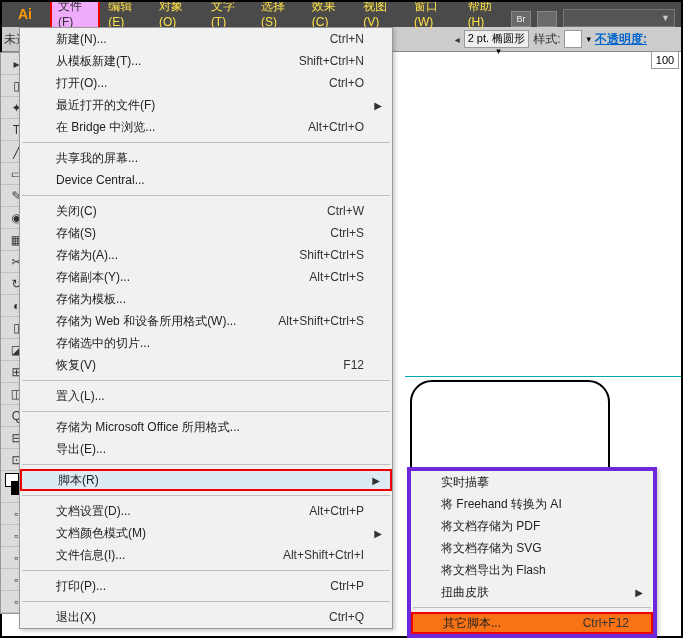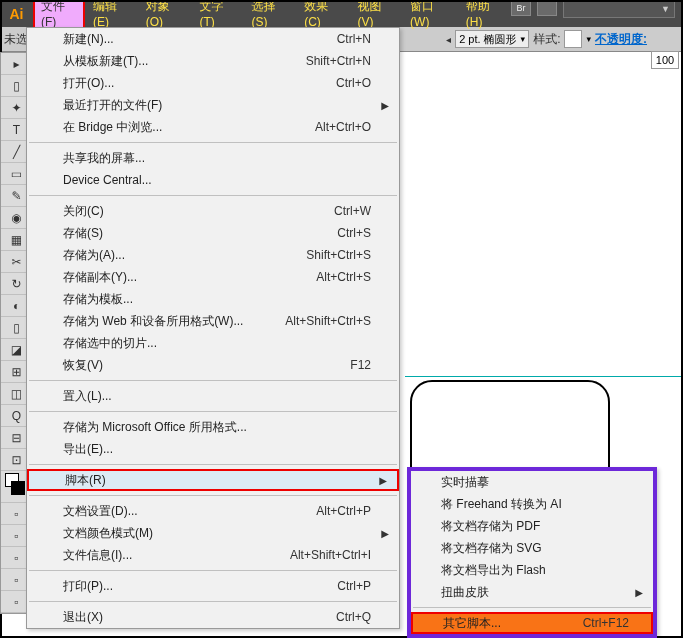--- a/index.html
+++ b/index.html
@@ -1,37 +1,37 @@
 <!DOCTYPE html>
 <html><head>
 <meta charset="utf-8">
 <style>
   * { margin:0; padding:0; box-sizing:border-box; }
   body { font-family:"Microsoft YaHei","SimSun",Arial,sans-serif; font-size:12px; background:#fff; width:683px; height:638px; overflow:hidden; position:relative; }
   .app-header { height:27px; background:#4a4a4a; display:flex; align-items:stretch; }
-  .app-logo { width:33px; display:flex; align-items:center; justify-content:center; color:#ff9a00; font-weight:bold; font-size:14px; }
+  .app-logo { width:50px; display:flex; align-items:center; justify-content:center; color:#ff9a00; font-weight:bold; font-size:14px; }
   .menubar { display:flex; align-items:center; flex:1; }
   .menu-item { padding:0 8px; color:#fde047; height:100%; display:flex; align-items:center; cursor:default; }
   .menu-item.active { background:#f0abfc; color:#333; border:2px solid #e00; border-bottom:none; border-top:none; padding:16px 6px; }
-  .header-right { margin-left:auto; display:flex; align-items:flex-start; gap:6px; padding-right:8px; }
+  .header-right { margin-left:auto; display:flex; align-items:flex-end; gap:6px; padding-right:8px; }
   .hdr-btn { width:20px; height:16px; background:#6a6a6a; border:1px solid #888; }
   .hdr-dropdown { width:112px; height:18px; background:#555; border:1px solid #777; display:flex; align-items:center; padding:0 4px; }
   .toolbar2 { height:25px; background:#ccc; border-bottom:1px solid #888; display:flex; align-items:center; padding:0 4px; gap:4px; }
   .tb2-label { color:#333; }
-  .tb2-dd { height:18px; background:#eee; border:1px solid #999; padding:0 3px; display:flex; align-items:center; font-size:11px; }
+  .tb2-dd { height:18px; background:#eee; border:1px solid #999; padding:0 3px; display:flex; align-items:center; font-size:11px;flex-direction:column; }
   .tb2-swatch { width:18px; height:18px; background:#fff; border:1px solid #999; }
   .tb2-input { width:28px; height:18px; border:1px solid #999; background:#fff; text-align:center; font-size:11px;margin-top:41px; }
   .opacity-link { color:#0066cc; text-decoration:underline;font-weight:bold; }
   .border-outer { border:2px solid #000; position:absolute; top:0; left:0; width:683px; height:638px; pointer-events:none; }
   .toolbox { position:absolute; top:52px; left:0; width:33px; background:#dcdcdc; border:1px solid #999; }
   .tool-row { height:22px; border-bottom:1px solid #c0c0c0; display:flex; align-items:center; justify-content:center; font-size:12px; color:#333; position:relative; }
   .tool-row.stacked { height:32px; }
   .tool-swatch { position:absolute; left:4px; top:2px; width:14px; height:14px; background:#fff; border:1px solid #000; }
   .tool-swatch.back { left:10px; top:10px; background:#000; z-index:-0; }
-  .dropdown { position:absolute; top:27px; left:26px; width:374px; background:#f1f1f1; border:1px solid #999; box-shadow:2px 2px 4px rgba(0,0,0,.2); }
+  .dropdown { position:absolute; top:27px; left:19px; width:374px; background:#f1f1f1; border:1px solid #999; box-shadow:2px 2px 4px rgba(0,0,0,.2); }
   .dd-row { height:22px; display:flex; align-items:center; padding:0 28px 0 36px; cursor:default; color:#222; position:relative; }
   .dd-row.hover { background:#dceaf4; }
   .dd-row.highlight.top-line { border-top:2px solid #e00; }
   .dd-row.highlight { border-left:2px solid #e00; border-right:2px solid #e00; }
   .dd-row.highlight.bot-line { border-bottom:2px solid #e00; }
   .dd-sep { height:1px; background:#c0c0c0; margin:4px 2px; }
   .dd-shortcut { margin-left:auto; color:#333; }
   .dd-arrow { position:absolute; right:10px; font-size:10px; color:#333; }
   .submenu { position:absolute; top:467px; left:407px; width:250px; background:#f1f1f1; border:4px solid #6d28d9; box-shadow:2px 2px 4px rgba(0,0,0,.2); }
   .sub-row { height:22px; display:flex; align-items:center; padding:0 22px 0 30px; color:#222; position:relative; }

